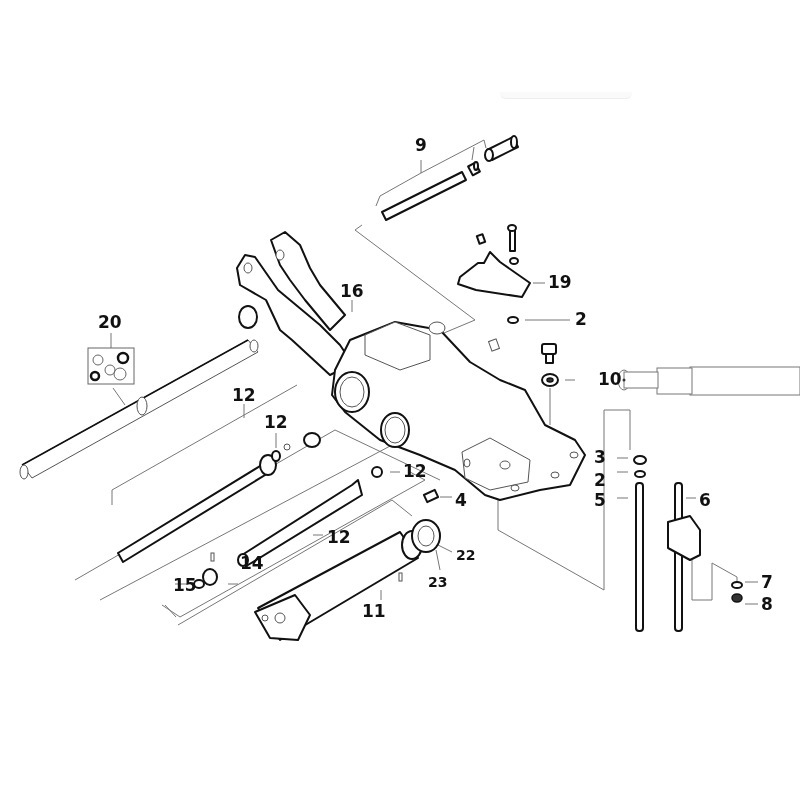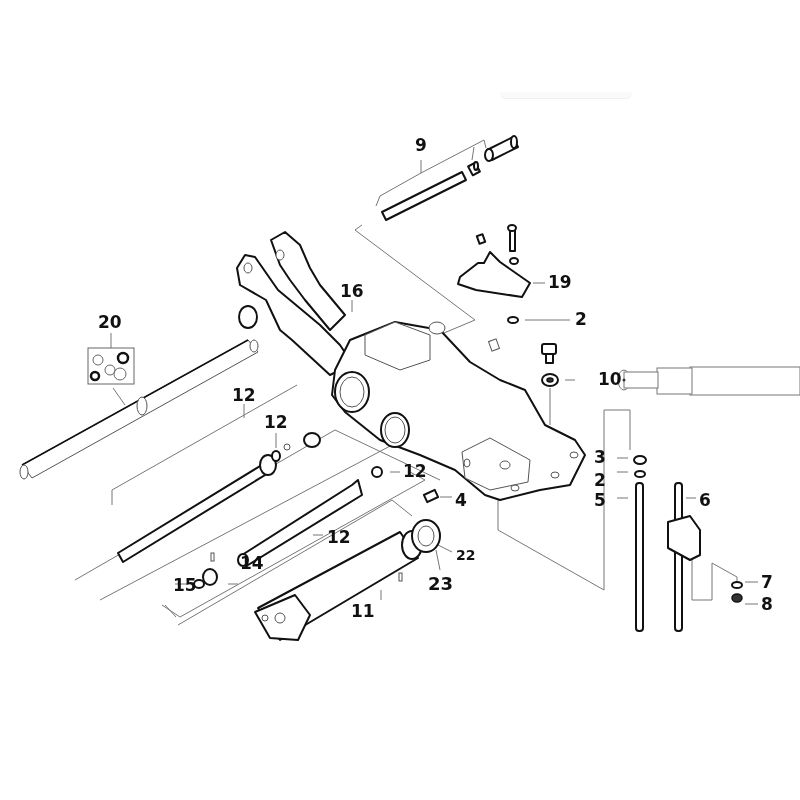--- a/index.html
+++ b/index.html
@@ -192,16 +192,16 @@
 <div class="callout" style="left:403px;top:463px;">12</div>
 <div class="callout" style="left:455px;top:492px;">4</div>
 <div class="callout" style="left:594px;top:449px;">3</div>
 <div class="callout" style="left:594px;top:472px;">2</div>
 <div class="callout" style="left:594px;top:492px;">5</div>
 <div class="callout" style="left:699px;top:492px;">6</div>
 <div class="callout" style="left:327px;top:529px;">12</div>
 <div class="callout" style="left:456px;top:548px;font-size:14px;">22</div>
 <div class="callout" style="left:143px;top:577px;margin-left:30px;">15</div>
 <div class="callout" style="left:240px;top:555px;">14</div>
-<div class="callout" style="left:428px;top:575px;font-size:18px;text-align:center;">23</div>
-<div class="callout" style="left:351px;top:603px;">11</div>
+<div class="callout" style="left:428px;top:575px;font-size:14px;text-align:center;">23</div>
+<div class="callout" style="left:362px;top:603px;">11</div>
 <div class="callout" style="left:761px;top:574px;">7</div>
 <div class="callout" style="left:761px;top:596px;">8</div>
 
 </body></html>

